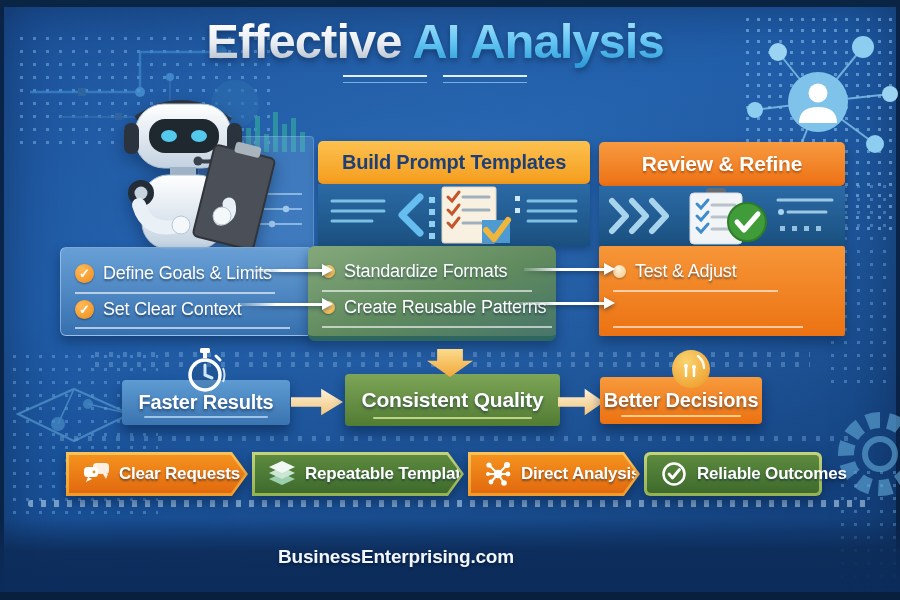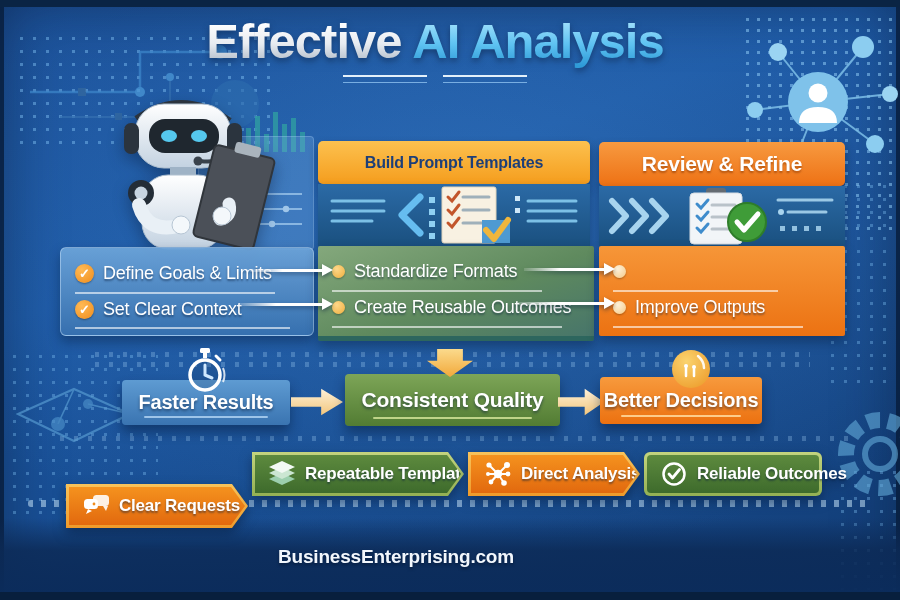--- a/index.html
+++ b/index.html
@@ -28,37 +28,37 @@
   .t-white{background:linear-gradient(180deg,#ffffff 15%,#e8ecf1 55%,#aab6c4 95%);-webkit-background-clip:text;background-clip:text;color:transparent;}
   .t-blue{background:linear-gradient(180deg,#a5e2fc 10%,#5fc3f2 55%,#2f9bd8 95%);-webkit-background-clip:text;background-clip:text;color:transparent;}
   .subtitle-row{margin-top:8px;display:flex;align-items:center;justify-content:center;gap:16px;}
   .subtitle{color:#f4f9ff;font-size:21px;font-weight:700;letter-spacing:3px;text-shadow:0 2px 3px rgba(8,28,60,.55);}
   .rule{width:84px;height:5px;border-top:2px solid rgba(238,248,255,.95);border-bottom:1px solid rgba(150,200,245,.75);}
 
   
   .col-header{position:absolute;z-index:3;display:flex;align-items:center;justify-content:center;
     border-radius:5px;box-shadow:0 5px 10px rgba(5,25,55,.45);font-weight:700;}
   .hdr-build{left:318px;top:141px;width:272px;height:43px;
-    background:linear-gradient(180deg,#fcc14f,#f59d1d);color:#1d3f78;font-size:16px;letter-spacing:-.2px;}
+    background:linear-gradient(180deg,#fcc14f,#f59d1d);color:#1d3f78;font-size:20px;letter-spacing:-.2px;}
   .hdr-review{left:599px;top:142px;width:246px;height:44px;
     background:linear-gradient(180deg,#f79a40,#ee7114);color:#ffffff;font-size:21px;letter-spacing:-.2px;
     text-shadow:0 2px 2px rgba(120,45,0,.5);}
 
   .icon-band{position:absolute;z-index:3;background:linear-gradient(180deg,#2b6aa6,#1a507f);
     box-shadow:0 4px 8px rgba(5,25,55,.35);display:flex;align-items:center;justify-content:center;}
   .band-build{left:318px;top:184px;width:272px;height:62px;}
   .band-review{left:599px;top:186px;width:246px;height:60px;}
 
   .panel{position:absolute;z-index:3;border-radius:6px;box-shadow:0 6px 12px rgba(5,25,55,.4);}
   .panel-left{left:60px;top:247px;width:252px;height:87px;
     background:linear-gradient(180deg,rgba(108,163,216,.95),rgba(56,113,175,.95));
     border:1px solid rgba(210,235,255,.45);}
-  .panel-build{left:318px;top:246px;width:276px;height:90px;
+  .panel-build{left:308px;top:246px;width:248px;height:90px;
     background:linear-gradient(160deg,#84a87c 0%,#5f8a5e 55%,#47756a 100%);
-    border-bottom:5px solid #2d665e;border-radius:2px;}
+    border-bottom:5px solid #2d665e;border-radius:7px;}
   .panel-review{left:599px;top:246px;width:246px;height:90px;
     background:linear-gradient(180deg,#f69638,#ec7212);border-radius:2px;}
 
   .p-item{position:absolute;left:14px;right:14px;height:34px;display:flex;align-items:center;gap:9px;}
   .p-item .lbl{color:#ffffff;font-weight:400;font-size:18px;letter-spacing:-.2px;white-space:nowrap;
     text-shadow:0 2px 2px rgba(10,30,60,.5);}
   .p-underline{position:absolute;left:14px;height:1.5px;background:rgba(255,255,255,.6);}
   .chk{width:19px;height:19px;border-radius:50%;background:radial-gradient(circle at 35% 30%,#ffba55,#ef8c1c);
     color:#fff;font-size:13px;font-weight:700;display:flex;align-items:center;justify-content:center;flex:none;
     box-shadow:0 1px 2px rgba(0,0,0,.35);}
@@ -104,21 +104,21 @@
     display:flex;align-items:center;gap:9px;padding-left:13px;box-sizing:border-box;}
   .banner.rect .b-outer{clip-path:none;border-radius:6px;}
   .banner.rect .b-inner{clip-path:none;border-radius:4px;}
   .b-orange .b-outer{background:linear-gradient(180deg,#f8c35b,#ef9a2a);}
   .b-orange .b-inner{background:linear-gradient(180deg,#f5921e,#e2690e);}
   .b-green .b-outer{background:linear-gradient(180deg,#c3d47e,#93b053);}
   .b-green .b-inner{background:linear-gradient(180deg,#5d8a3e,#3e6b2c);}
   .b-lbl{color:#fff;font-weight:700;font-size:17px;letter-spacing:-.2px;white-space:nowrap;
     text-shadow:0 2px 2px rgba(10,30,60,.5);}
   .b-icon{width:28px;display:flex;align-items:center;justify-content:center;flex:none;}
-  .bn-1{left:66px;width:182px;margin-top:32px;}
+  .bn-1{left:66px;width:182px;}
   .bn-2{left:252px;width:212px;}
   .bn-3{left:468px;width:172px;}
   .bn-4{left:644px;width:178px;border-radius:15px;}
 
   
   .footer-band{position:absolute;left:0;top:518px;width:900px;height:82px;z-index:2;
     background:linear-gradient(180deg,rgba(12,45,92,0) 0%,rgba(12,42,86,.85) 40%,#0b2c5c 100%);}
   .footer-text{position:absolute;left:0;top:546px;width:792px;text-align:center;z-index:3;
     color:#f2f7fd;font-weight:700;font-size:19px;letter-spacing:-.2px;text-shadow:0 2px 3px rgba(5,20,45,.6);}
 
@@ -321,21 +321,21 @@
     </svg>
   </div>
   <div class="panel panel-build">
     <div class="p-item" style="top:8px;">
       <span class="dot-b dot-gold"></span>
       <span class="lbl">Standardize Formats</span>
     </div>
     <div class="p-underline" style="top:44px;width:210px;"></div>
     <div class="p-item" style="top:44px;">
       <span class="dot-b dot-gold"></span>
-      <span class="lbl">Create Reusable Outcomes</span>
+      <span class="lbl">Create Reusable Patterns</span>
     </div>
     <div class="p-underline" style="top:80px;width:230px;"></div>
   </div>
 
   <div class="col-header hdr-review">
     <span>Review &amp; Refine</span>
   </div>
   <div class="icon-band band-review">
     <svg width="236" height="60" viewBox="0 0 236 60">
       <g stroke="#a8d4ee" stroke-width="6" fill="none" stroke-linecap="round" stroke-linejoin="round">
@@ -366,26 +366,23 @@
         <rect x="176" y="40" width="5" height="5"></rect>
           <rect x="188" y="40" width="5" height="5"></rect>
         <rect x="200" y="40" width="5" height="5"></rect>
           <rect x="212" y="40" width="5" height="5"></rect>
       </g>
     </svg>
   </div>
   <div class="panel panel-review">
     <div class="p-item" style="top:8px;">
       <span class="dot-b dot-cream"></span>
+      <span class="lbl">Test &amp; Adjust</span>
     </div>
     <div class="p-underline" style="top:44px;width:165px;"></div>
-    <div class="p-item" style="top:44px;">
-      <span class="dot-b dot-cream"></span>
-      <span class="lbl">Improve Outputs</span>
-    </div>
     <div class="p-underline" style="top:80px;width:190px;"></div>
   </div>
 
   <div class="connector" style="left:250px;top:269px;width:72px;"></div>
   <div class="connector" style="left:238px;top:303px;width:84px;"></div>
   <div class="connector" style="left:524px;top:268px;width:80px;"></div>
   <div class="connector" style="left:516px;top:302px;width:88px;"></div>
 
   <div class="fx-icon" style="left:180px;top:346px;">
     <svg width="50" height="50" viewBox="0 0 50 50">

